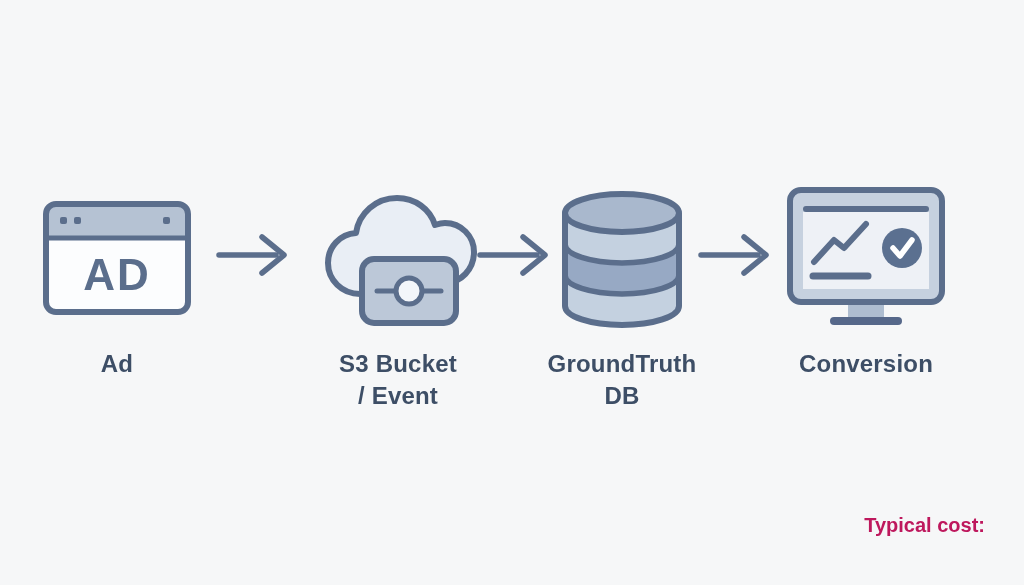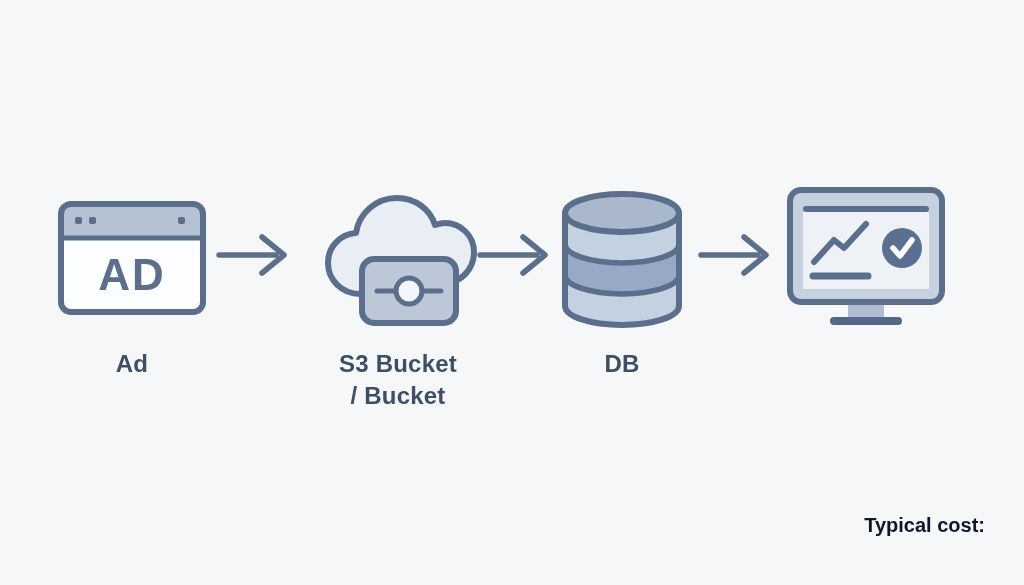--- a/index.html
+++ b/index.html
@@ -4,30 +4,30 @@
 <style>
   html,body { margin:0; padding:0; }
   .canvas {
     position:relative; width:1024px; height:585px;
     background:#f6f7f8; overflow:hidden;
     font-family:"Liberation Sans", sans-serif;
   }
   .node { position:absolute; top:178px; text-align:center; }
   .icon-wrap { height:160px; display:flex; align-items:center; justify-content:center; }
   .node-label { margin-top:10px; font-size:24px; line-height:32px; font-weight:700; color:#3d4e66; letter-spacing:0.2px; }
-  .n1 { left:36px;  width:192px; }
+  .n1 { left:21px;  width:192px; }
   .n2 { left:304px; width:188px; }
   .n3 { left:524px; width:196px; }
   .n4 { left:768px; width:196px; }
   .arrow { position:absolute; top:231px; width:72px; height:48px; }
   .a1 { left:216px; }
   .a2 { left:477px; }
   .a3 { left:698px; }
   .note { position:absolute; right:39px; top:511px; text-align:right;
-          font-size:20px; line-height:28px; font-weight:600; color:#0f172a; }
+          font-size:20px; line-height:28px; font-weight:600; color:#be185d; }
   svg { display:block; }
 </style>
 </head>
 <body>
 
 <div class="canvas">
 
   <div class="node n1">
     <div class="icon-wrap">
       <svg width="148" height="114" viewBox="0 0 148 114">
@@ -59,21 +59,21 @@
         <path d="M42,107 C24,107 10,93 10,76 C10,60 22,47 38,46 C41,26 58,11 79,11
                  C97,11 112,22 117,38 C120,37 124,36 127,36 C143,36 156,49 156,65
                  C156,82 143,96 127,96 C122,103 114,107 105,107 Z" fill="#e9eef5" stroke="#5b6e8c" stroke-width="6" stroke-linejoin="round"></path>
         <rect x="44" y="72" width="94" height="64" rx="12" fill="#bcc8d8" stroke="#5b6e8c" stroke-width="6"></rect>
         <line x1="59" y1="104" x2="123" y2="104" stroke="#5b6e8c" stroke-width="5" stroke-linecap="round"></line>
         <circle cx="91" cy="104" r="13" fill="#f3f6fa" stroke="#5b6e8c" stroke-width="5"></circle>
       </svg>
     </div>
     <div class="node-label">
       <div>S3 Bucket</div>
-      <div>/ Bucket</div>
+      <div>/ Event</div>
     </div>
   </div>
 
   <div class="arrow a2">
     <svg width="72" height="48" viewBox="0 0 72 48">
       <line x1="3" y1="24" x2="60" y2="24" stroke="#5b6e8c" stroke-width="5.5" stroke-linecap="round"></line>
       <polyline points="46,6 68,24 46,42" fill="none" stroke="#5b6e8c" stroke-width="5.5" stroke-linecap="round" stroke-linejoin="round"></polyline>
     </svg>
   </div>
 
@@ -82,20 +82,21 @@
       <svg width="130" height="142" viewBox="0 0 130 142">
         <path d="M8,26 V119 A57,19 0 0 0 122,119 V26 Z" fill="#c4d1e0"></path>
         <path d="M8,57 A57,19 0 0 0 122,57 V88 A57,19 0 0 1 8,88 Z" fill="#97a9c4"></path>
         <ellipse cx="65" cy="26" rx="57" ry="19" fill="#a9b8cd" stroke="#5b6e8c" stroke-width="6"></ellipse>
         <path d="M8,57 A57,19 0 0 0 122,57" fill="none" stroke="#5b6e8c" stroke-width="5.5"></path>
         <path d="M8,88 A57,19 0 0 0 122,88" fill="none" stroke="#5b6e8c" stroke-width="5.5"></path>
         <path d="M8,26 V119 A57,19 0 0 0 122,119 V26" fill="none" stroke="#5b6e8c" stroke-width="6"></path>
       </svg>
     </div>
     <div class="node-label">
+      <div>GroundTruth</div>
       <div>DB</div>
     </div>
   </div>
 
   <div class="arrow a3">
     <svg width="72" height="48" viewBox="0 0 72 48">
       <line x1="3" y1="24" x2="60" y2="24" stroke="#5b6e8c" stroke-width="5.5" stroke-linecap="round"></line>
       <polyline points="46,6 68,24 46,42" fill="none" stroke="#5b6e8c" stroke-width="5.5" stroke-linecap="round" stroke-linejoin="round"></polyline>
     </svg>
   </div>
@@ -108,20 +109,21 @@
         <rect x="4" y="4" width="152" height="112" rx="11" fill="#c6d1df" stroke="#5b6e8c" stroke-width="6"></rect>
         <rect x="17" y="26" width="126" height="77" fill="#eef1f6"></rect>
         <rect x="17" y="20" width="126" height="6" rx="3" fill="#5b6e8c"></rect>
         <polyline points="28,76 48,54 58,62 80,38" fill="none" stroke="#5b6e8c" stroke-width="6" stroke-linecap="round" stroke-linejoin="round"></polyline>
         <line x1="27" y1="90" x2="82" y2="90" stroke="#5b6e8c" stroke-width="7" stroke-linecap="round"></line>
         <circle cx="116" cy="62" r="20" fill="#5b7090"></circle>
         <polyline points="107,62 114,70 126,54" fill="none" stroke="#ffffff" stroke-width="5.5" stroke-linecap="round" stroke-linejoin="round"></polyline>
       </svg>
     </div>
     <div class="node-label">
+      <div>Conversion</div>
     </div>
   </div>
 
   <div class="note">
     <div>Typical cost:</div>
   </div>
 
 </div>
 
 </body></html>

